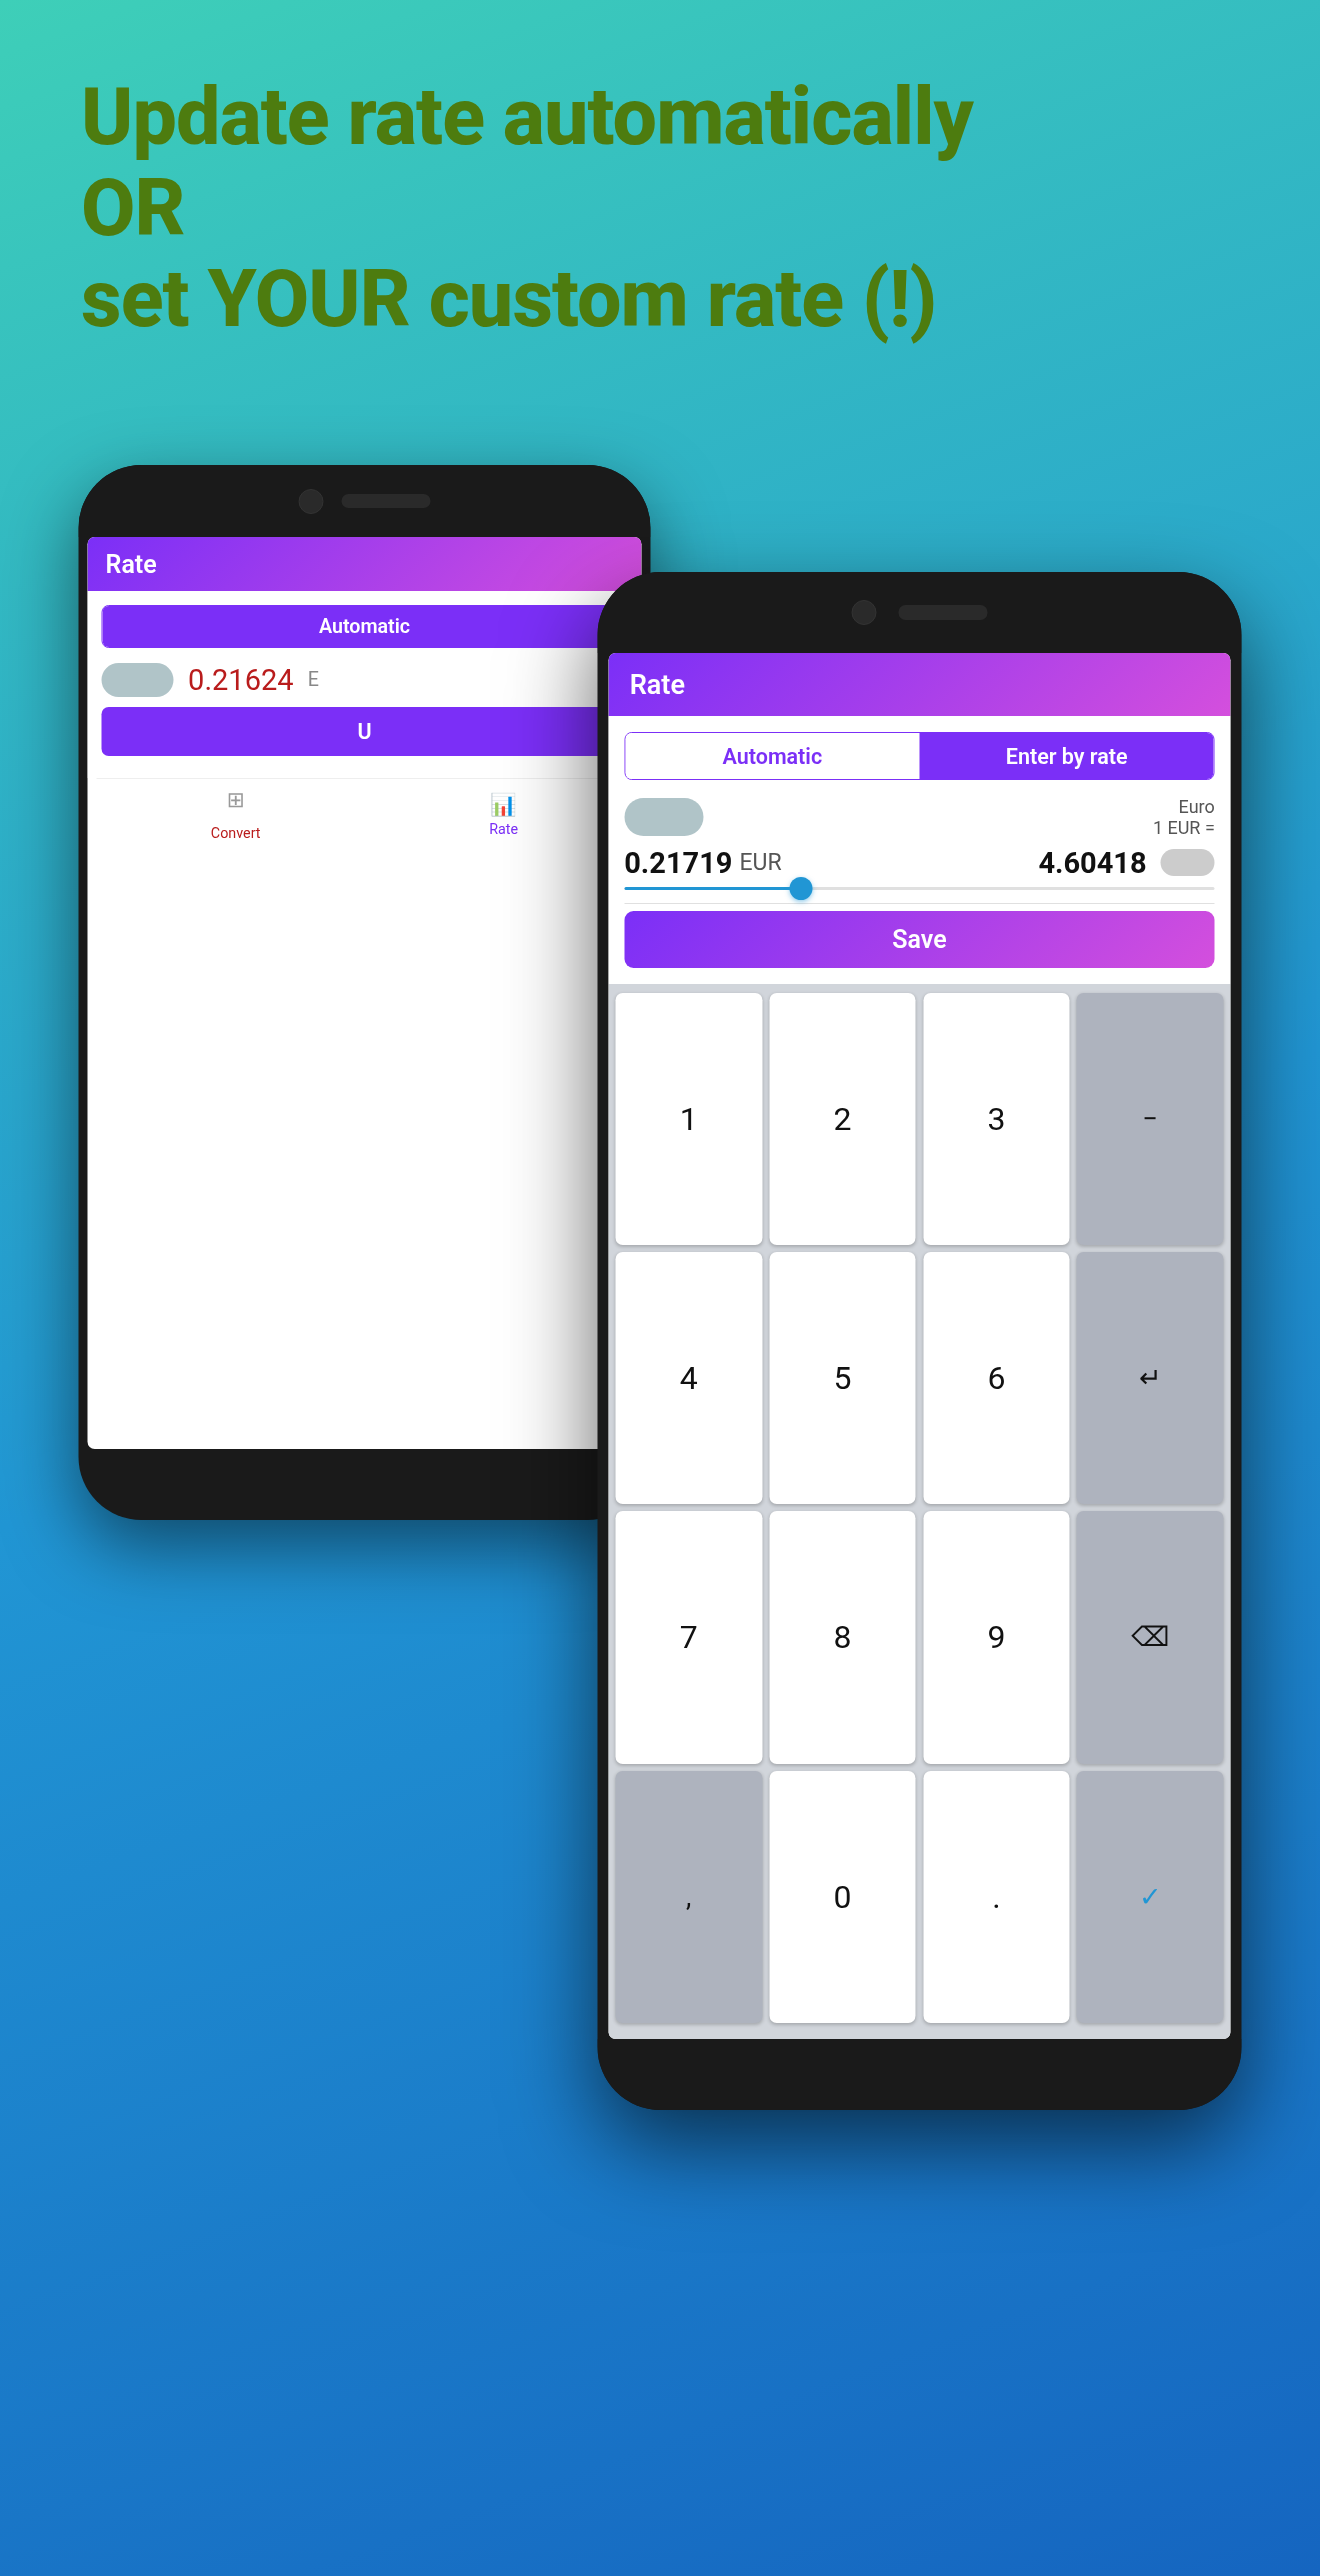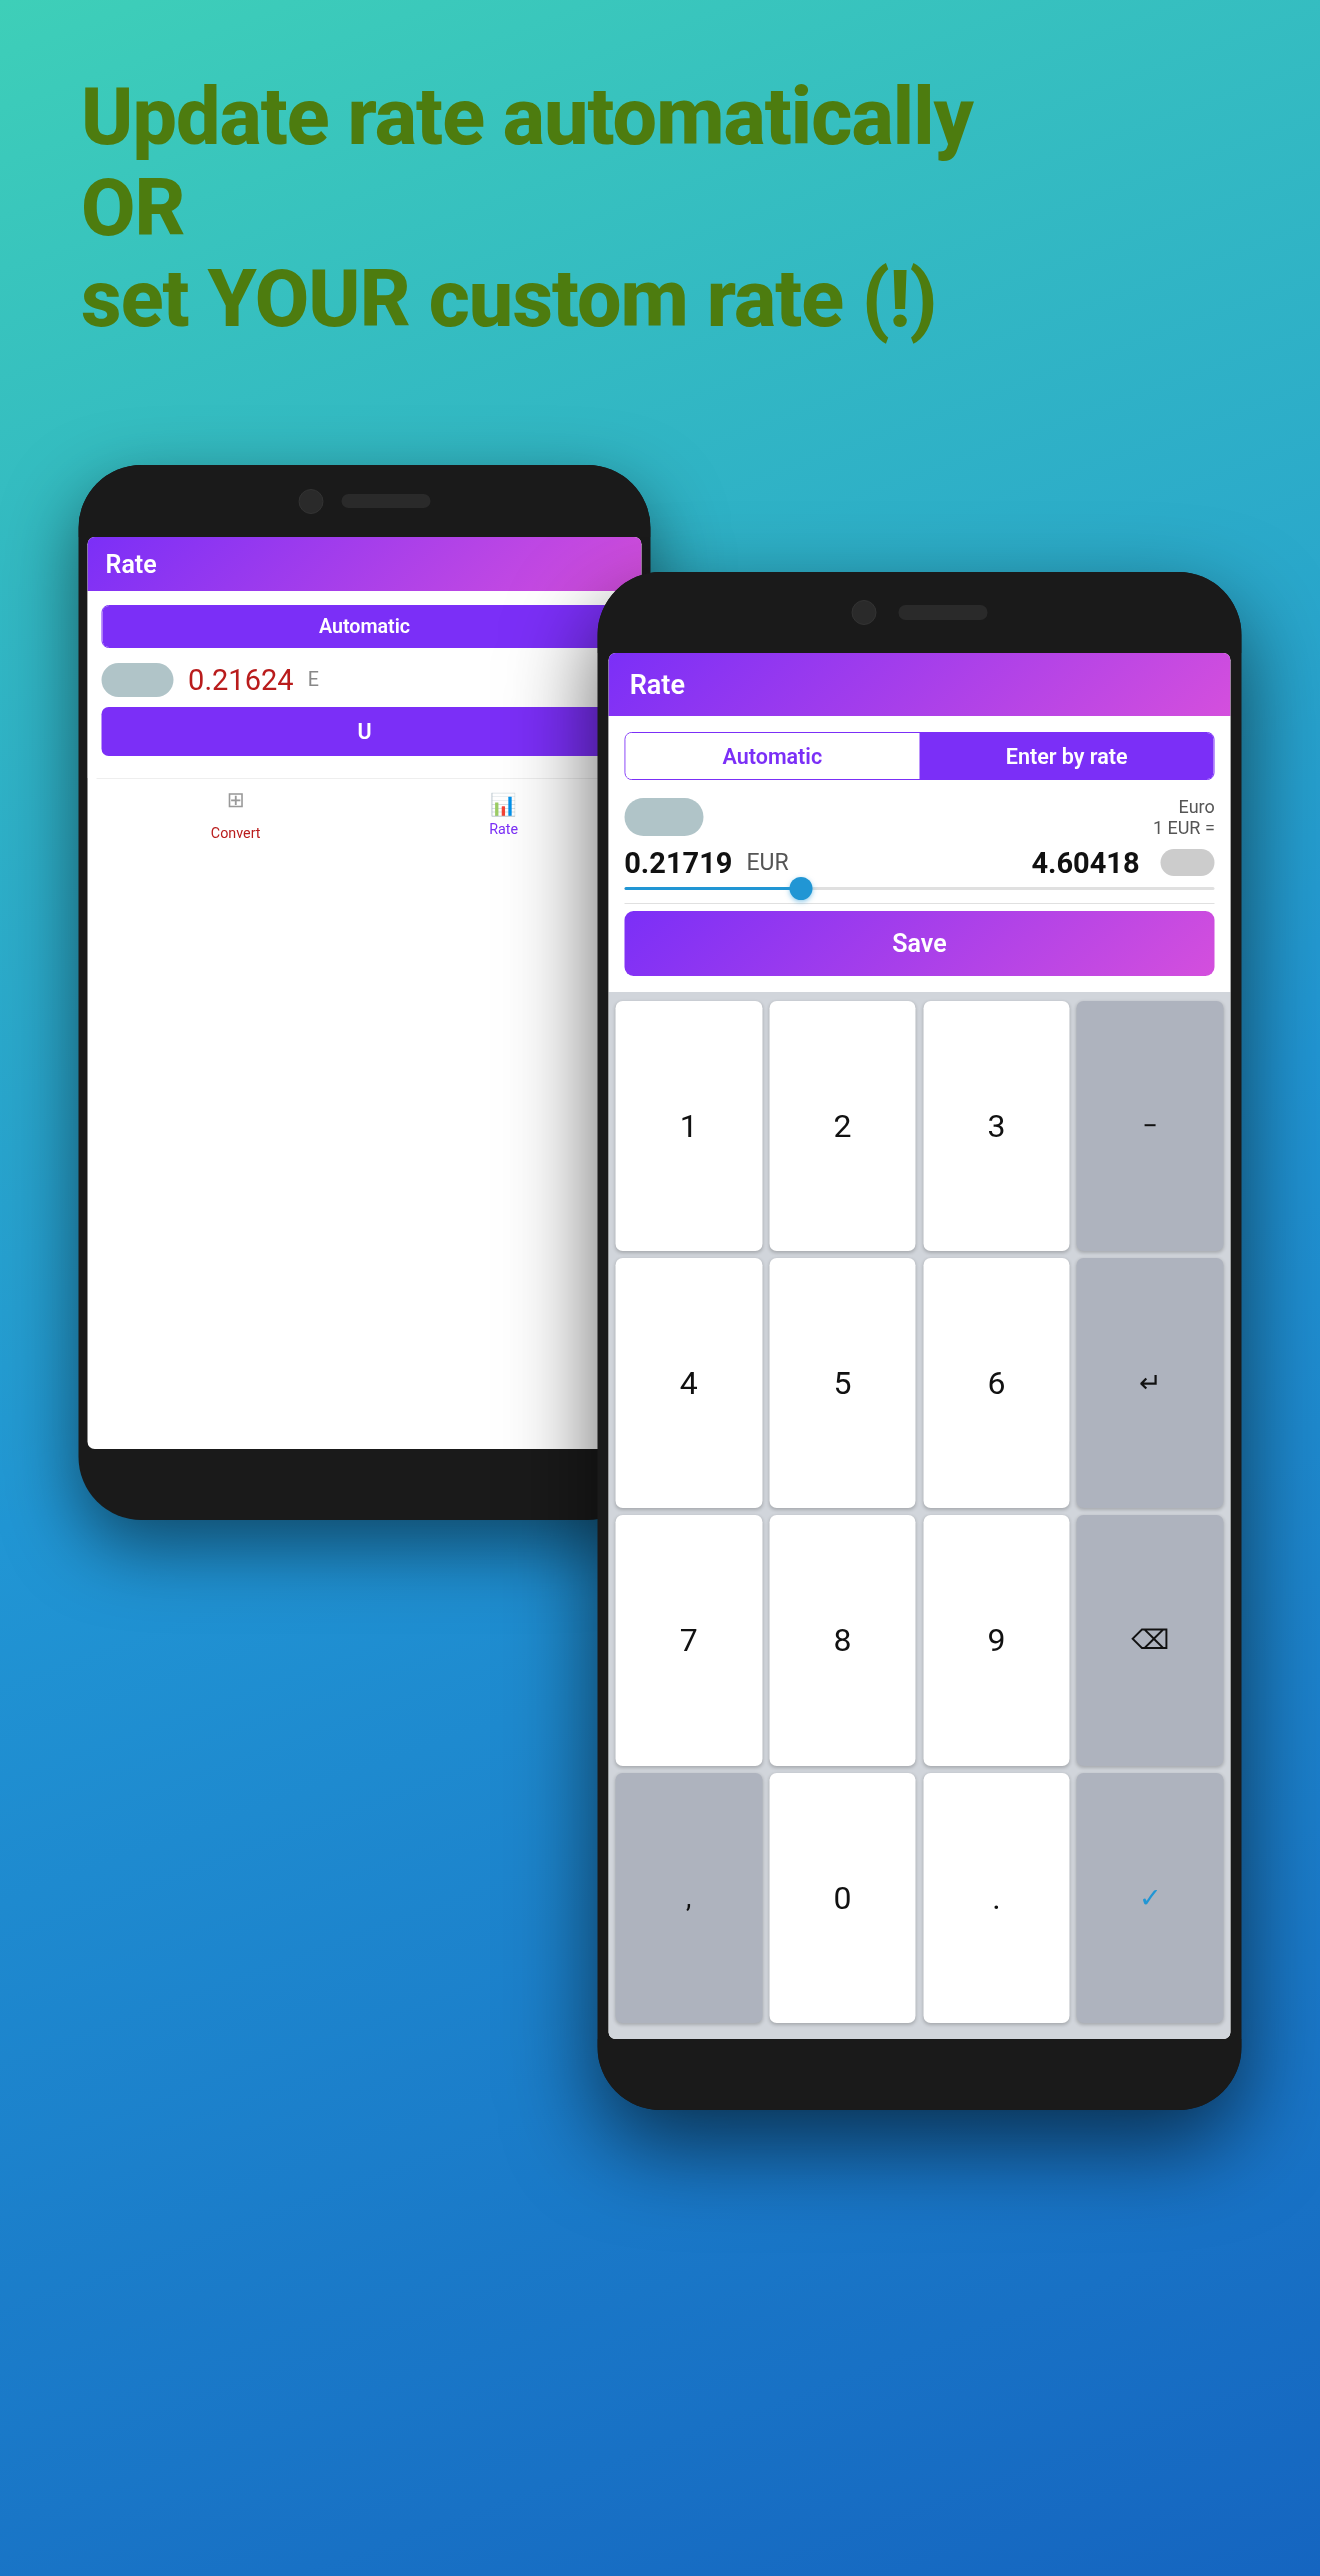--- a/index.html
+++ b/index.html
@@ -283,21 +283,21 @@
     .front-toggle {
       width: 79px;
       height: 38px;
       background: #b0c4c8;
       border-radius: 19px;
     }
 
     .front-rate-details {
       display: flex;
       align-items: center;
-      gap: 14px;
+      gap: 7px;
       margin-bottom: 7.2px;
       text-align: center;
     }
 
     .front-rate-number {
       font-size: 29px;
       font-weight: 700;
       color: #111;
     }
 
@@ -348,21 +348,21 @@
       position: absolute;
       top: -9.8px;
       left: calc(30% - 11.6px);
       box-shadow: 0 1.8px 5.4px rgba(33,150,212,0.5);
     }
 
     .front-save-btn {
       background: linear-gradient(135deg, #7b2ff7, #d44fdd);
       color: white;
       border-radius: 9px;
-      height: 65px;
+      height: 57px;
       display: flex;
       align-items: center;
       justify-content: center;
       font-size: 25px;
       font-weight: 600;
       margin-top: 3.6px;
     }
 
     
     .keyboard-area {

